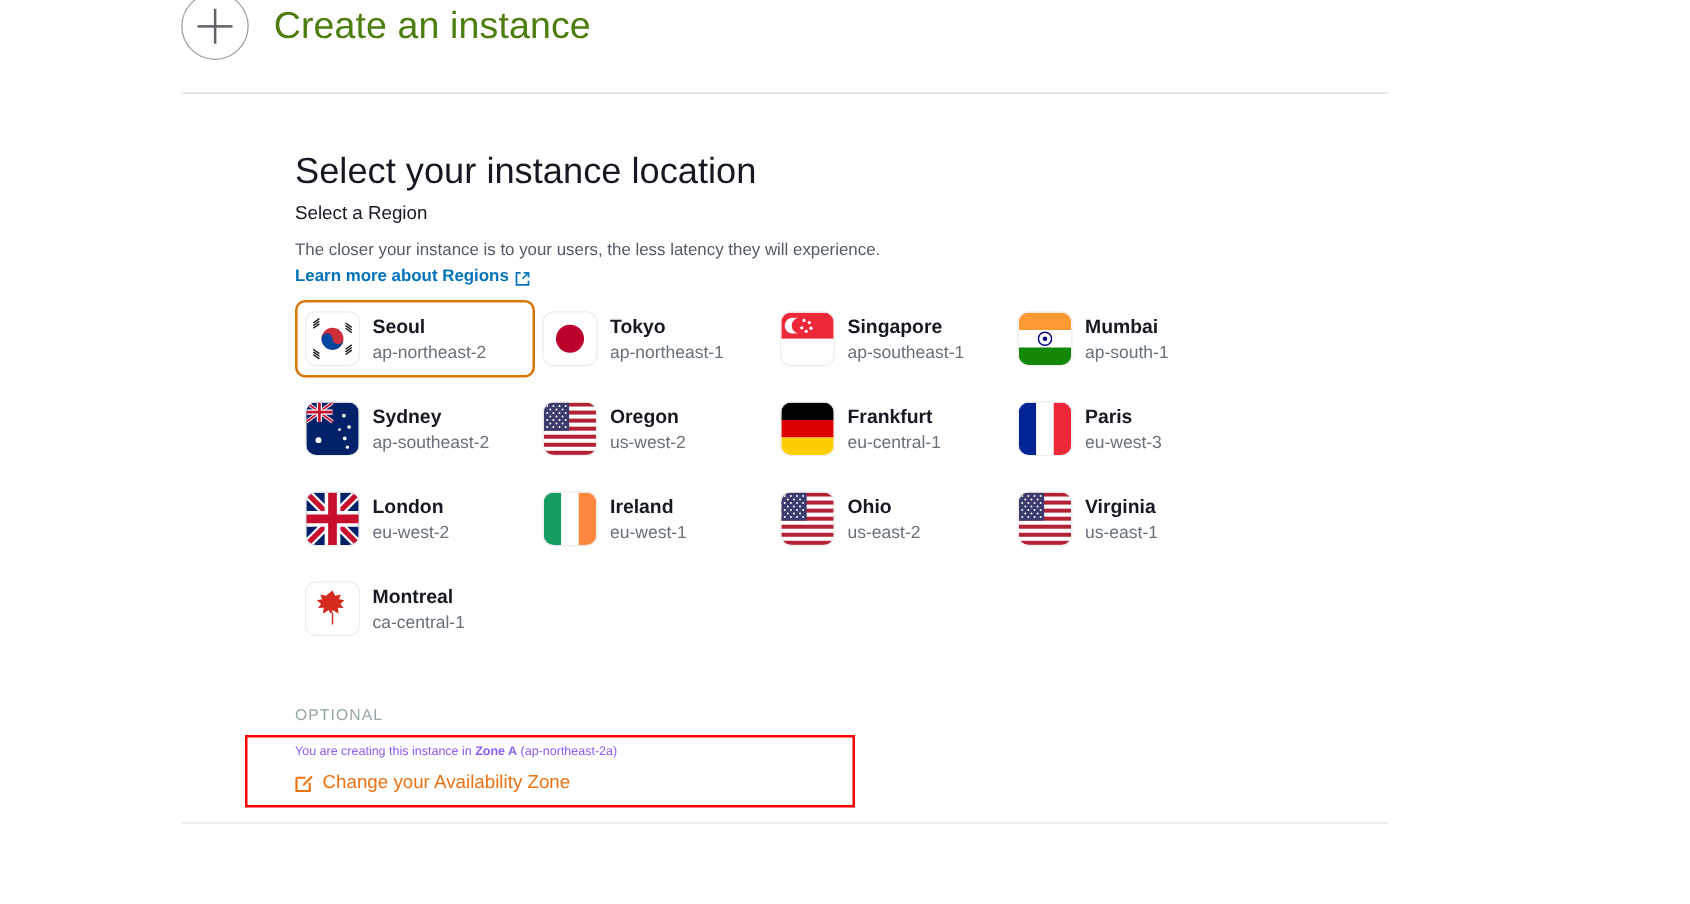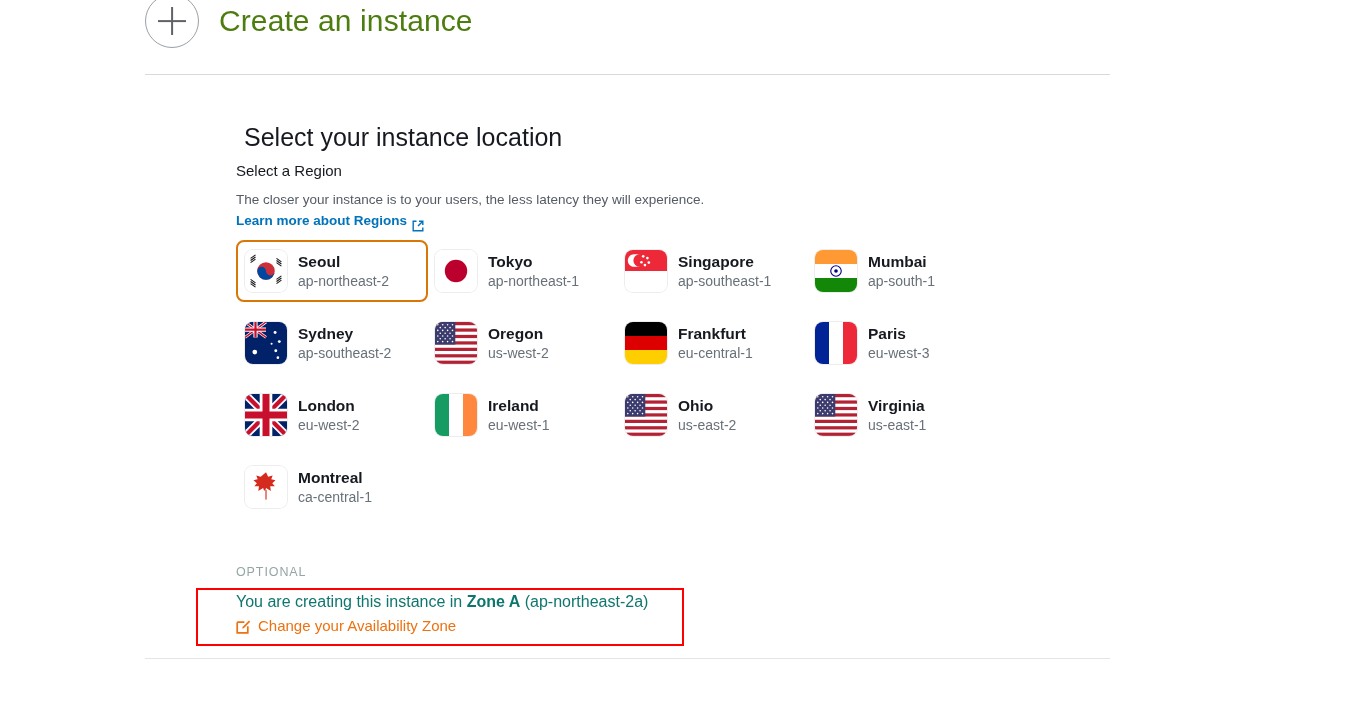--- a/index.html
+++ b/index.html
@@ -32,33 +32,33 @@
   }
 
   .header-divider {
     position: absolute; left: 145px; top: 74px; width: 965px; height: 1px;
     background: #d5dbdb;
   }
 
   
   .section { position: absolute; left: 236px; top: 120px; width: 900px; }
   .section-title {
-    font-size: 25px; color: #16191f; font-weight: 400; margin: 0 0 4px 8px;
+    font-size: 29px; color: #16191f; font-weight: 400; margin: 0 0 4px 0;
     line-height: 34px;
   }
   .section-subtitle {
     font-size: 15px; color: #16191f; font-weight: 400; margin: 0 0 6px 0;
     line-height: 26px;
   }
   .section-desc {
     font-size: 13.5px; color: #545b64; line-height: 19px; margin: 0 0 2px 0;
   }
   .learn-link {
     font-size: 13.5px; color: #0073bb; font-weight: 700; text-decoration: none;
-    display: inline-flex; align-items: flex-end; gap: 5px; line-height: 19px;
+    display: inline-flex; align-items: center; gap: 5px; line-height: 19px;
   }
   .ext-icon { display:inline-block; width: 12px; height: 12px; }
 
   
   .region-grid {
     position: absolute; left: 236px; top: 240px;
     display: grid;
     grid-template-columns: 190px 190px 190px 190px;
     grid-auto-rows: 72px;
   }
@@ -91,21 +91,21 @@
     position: absolute; left: 236px; top: 565px;
     font-size: 12.5px; color: #95a5a6; letter-spacing: .9px;
   }
   .az-box {
     position: absolute; left: 196px; top: 588px;
     width: 488px; height: 58px;
     border: 2.5px solid #ff0000; background: transparent;
   }
   .az-inner { position: absolute; left: 236px; top: 592px; width: 470px; }
   .az-line {
-    font-size: 16px; color: #0f766e; line-height: 20px; white-space: nowrap;
+    font-size: 10px; color: #8b5cf6; line-height: 20px; white-space: nowrap;
   }
   .az-line b { font-weight: 700; }
   .az-change {
     display: inline-flex; align-items: center; gap: 6px;
     font-size: 15px; color: #ec7211; font-weight: 400;
     text-decoration: none; line-height: 22px; margin-top: 3px; cursor: pointer;
   }
   .edit-icon { display:inline-block; width: 16px; height: 16px; }
 
   .bottom-divider {

